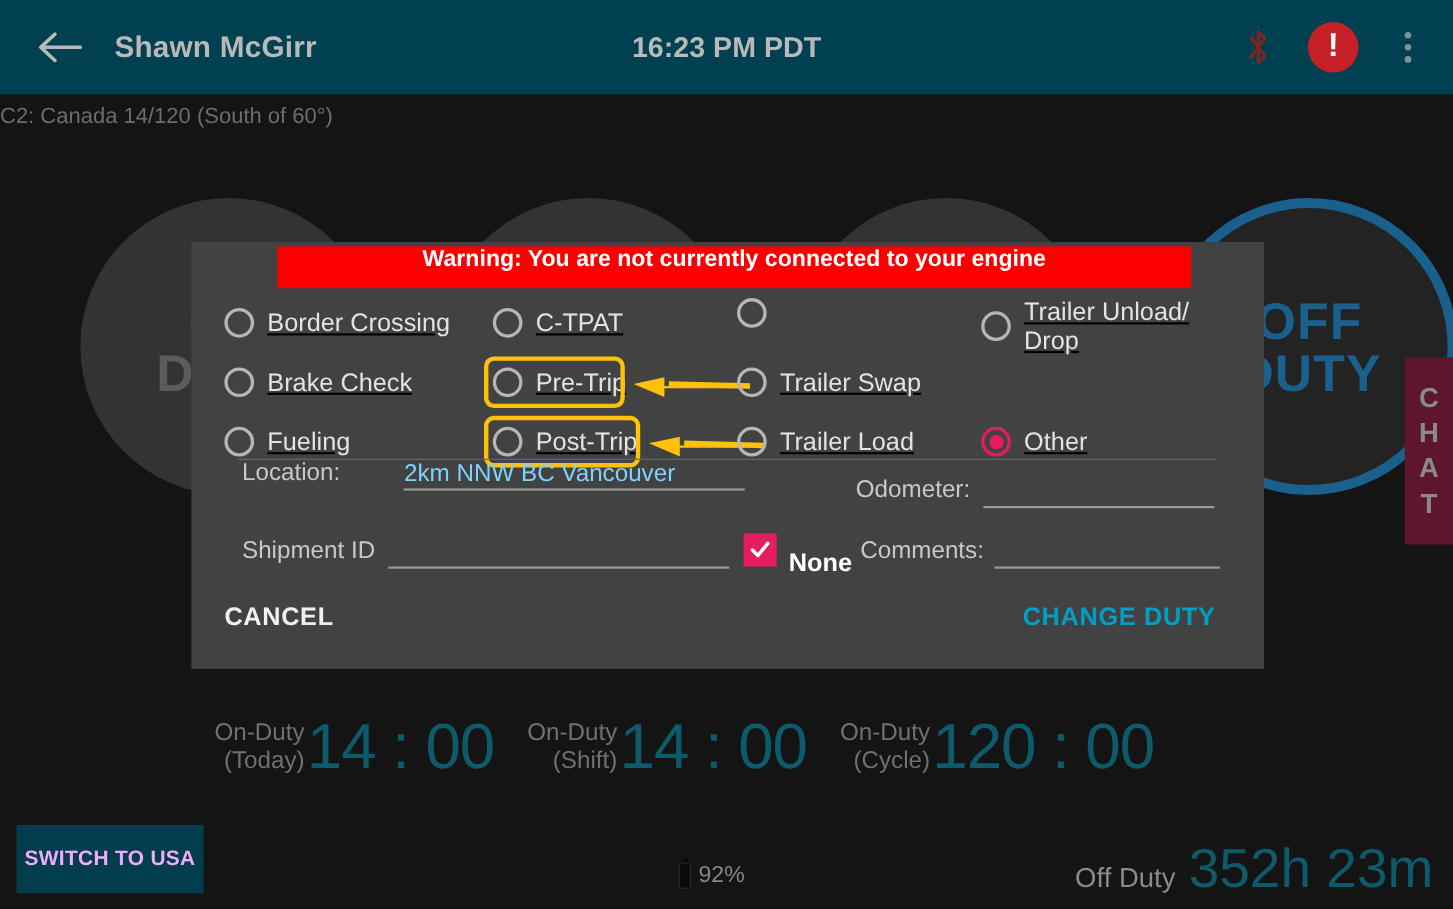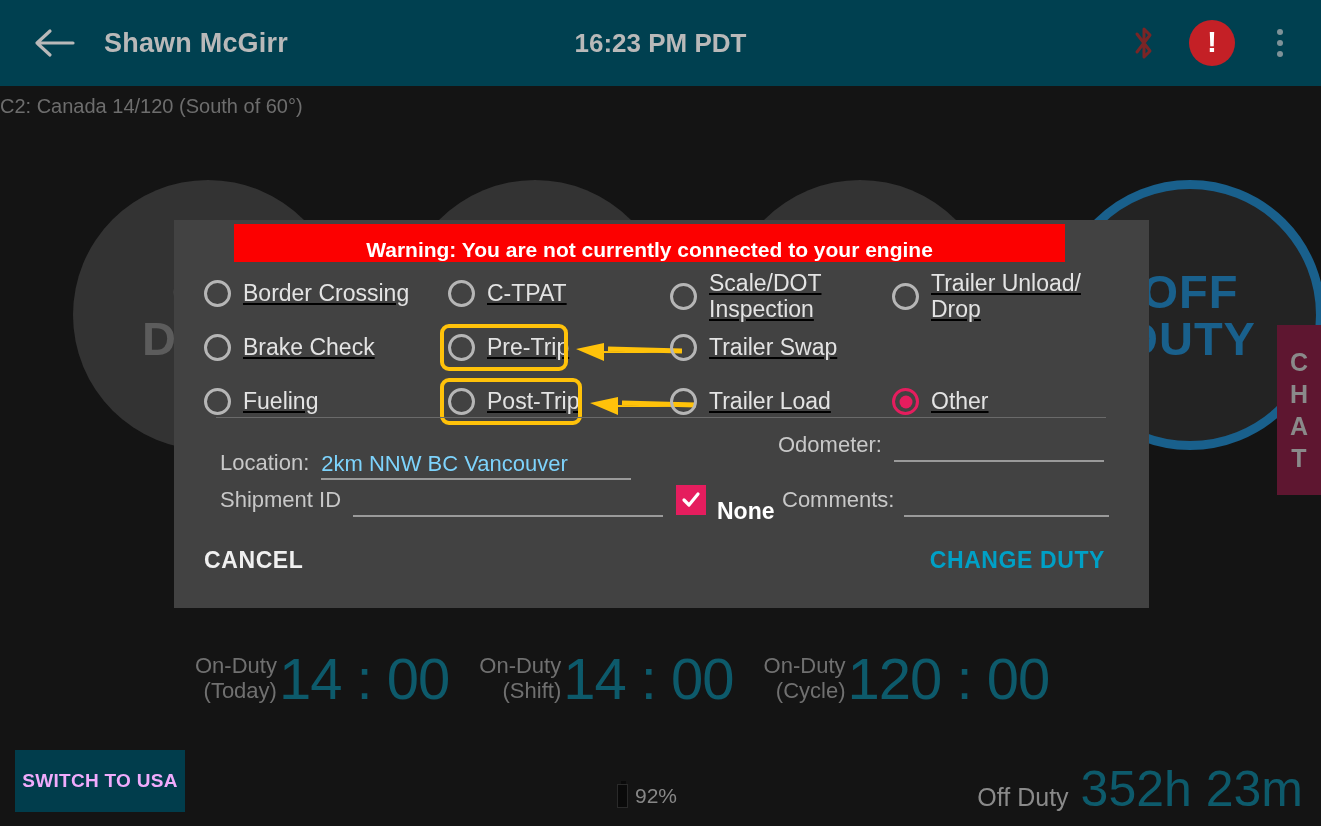--- a/index.html
+++ b/index.html
@@ -190,27 +190,27 @@
   
   .dialog {
     position: absolute;
     left: 174px; top: 220px;
     width: 975px; height: 388px;
     background: #424242;
     z-index: 20;
   }
   .warn-banner {
     position: absolute;
-    left: 60px; top: 4px;
+    left: 78px; top: 4px;
     width: 831px; height: 38px;
     background: #fc0000;
     color: #ffffff;
     font-size: 21px;
     font-weight: bold;
-    display: flex; align-items: flex-end; justify-content: center;
+    display: flex; align-items: flex-start; justify-content: center;
     text-align: center;
   }
 
   .radio-grid {
     position: absolute;
     left: 0; top: 48px;
     width: 975px; height: 155px;
   }
   .radio-item {
     position: absolute;
@@ -413,22 +413,20 @@
         <path d="M112 23 L34 21 L34 13 L6 19 L34 31 L34 23 Z" fill="#ffc20a"></path>
         <path d="M112 21 L38 19" stroke="#ffc20a" stroke-width="5" fill="none"></path>
       </svg>
       <svg class="arrow-svg" style="left:410px; top:116px;" width="112" height="36" viewBox="0 0 112 36">
         <path d="M112 23 L34 21 L34 13 L6 19 L34 31 L34 23 Z" fill="#ffc20a"></path>
         <path d="M112 21 L38 19" stroke="#ffc20a" stroke-width="5" fill="none"></path>
       </svg>
 
       <div class="radio-item" style="left:496px; top:3px; align-items:center;">
         <span class="radio-ring"></span>
-        <span class="radio-label">Scale/DOT
-Inspection</span>
       </div>
       <div class="radio-item" style="left:496px; top:66px;">
         <span class="radio-ring"></span>
         <span class="radio-label">Trailer Swap</span>
       </div>
       <div class="radio-item" style="left:496px; top:120px;">
         <span class="radio-ring"></span>
         <span class="radio-label">Trailer Load</span>
       </div>
 
@@ -438,21 +436,21 @@
 Drop</span>
       </div>
       <div class="radio-item" style="left:718px; top:120px;">
         <span class="radio-ring checked"></span>
         <span class="radio-label">Other</span>
       </div>
     </div>
 
     <div class="divider" style="left:42px; top:197px; width:890px;"></div>
 
-    <div class="field-row" style="left:46px; top:230px;">
+    <div class="field-row" style="left:46px; top:196px;gap:46px;">
       <span class="field-label" style="padding-bottom:4px;">Location:</span>
       <span class="field-line" style="width:310px; margin-left:12px;">
         <span class="field-placeholder">2km NNW BC Vancouver</span>
       </span>
     </div>
     <div class="field-row" style="left:604px; top:212px;">
       <span class="field-label" style="padding-bottom:4px;">Odometer:</span>
       <span class="field-line" style="width:210px; margin-left:12px;">
         <span></span>
       </span>

